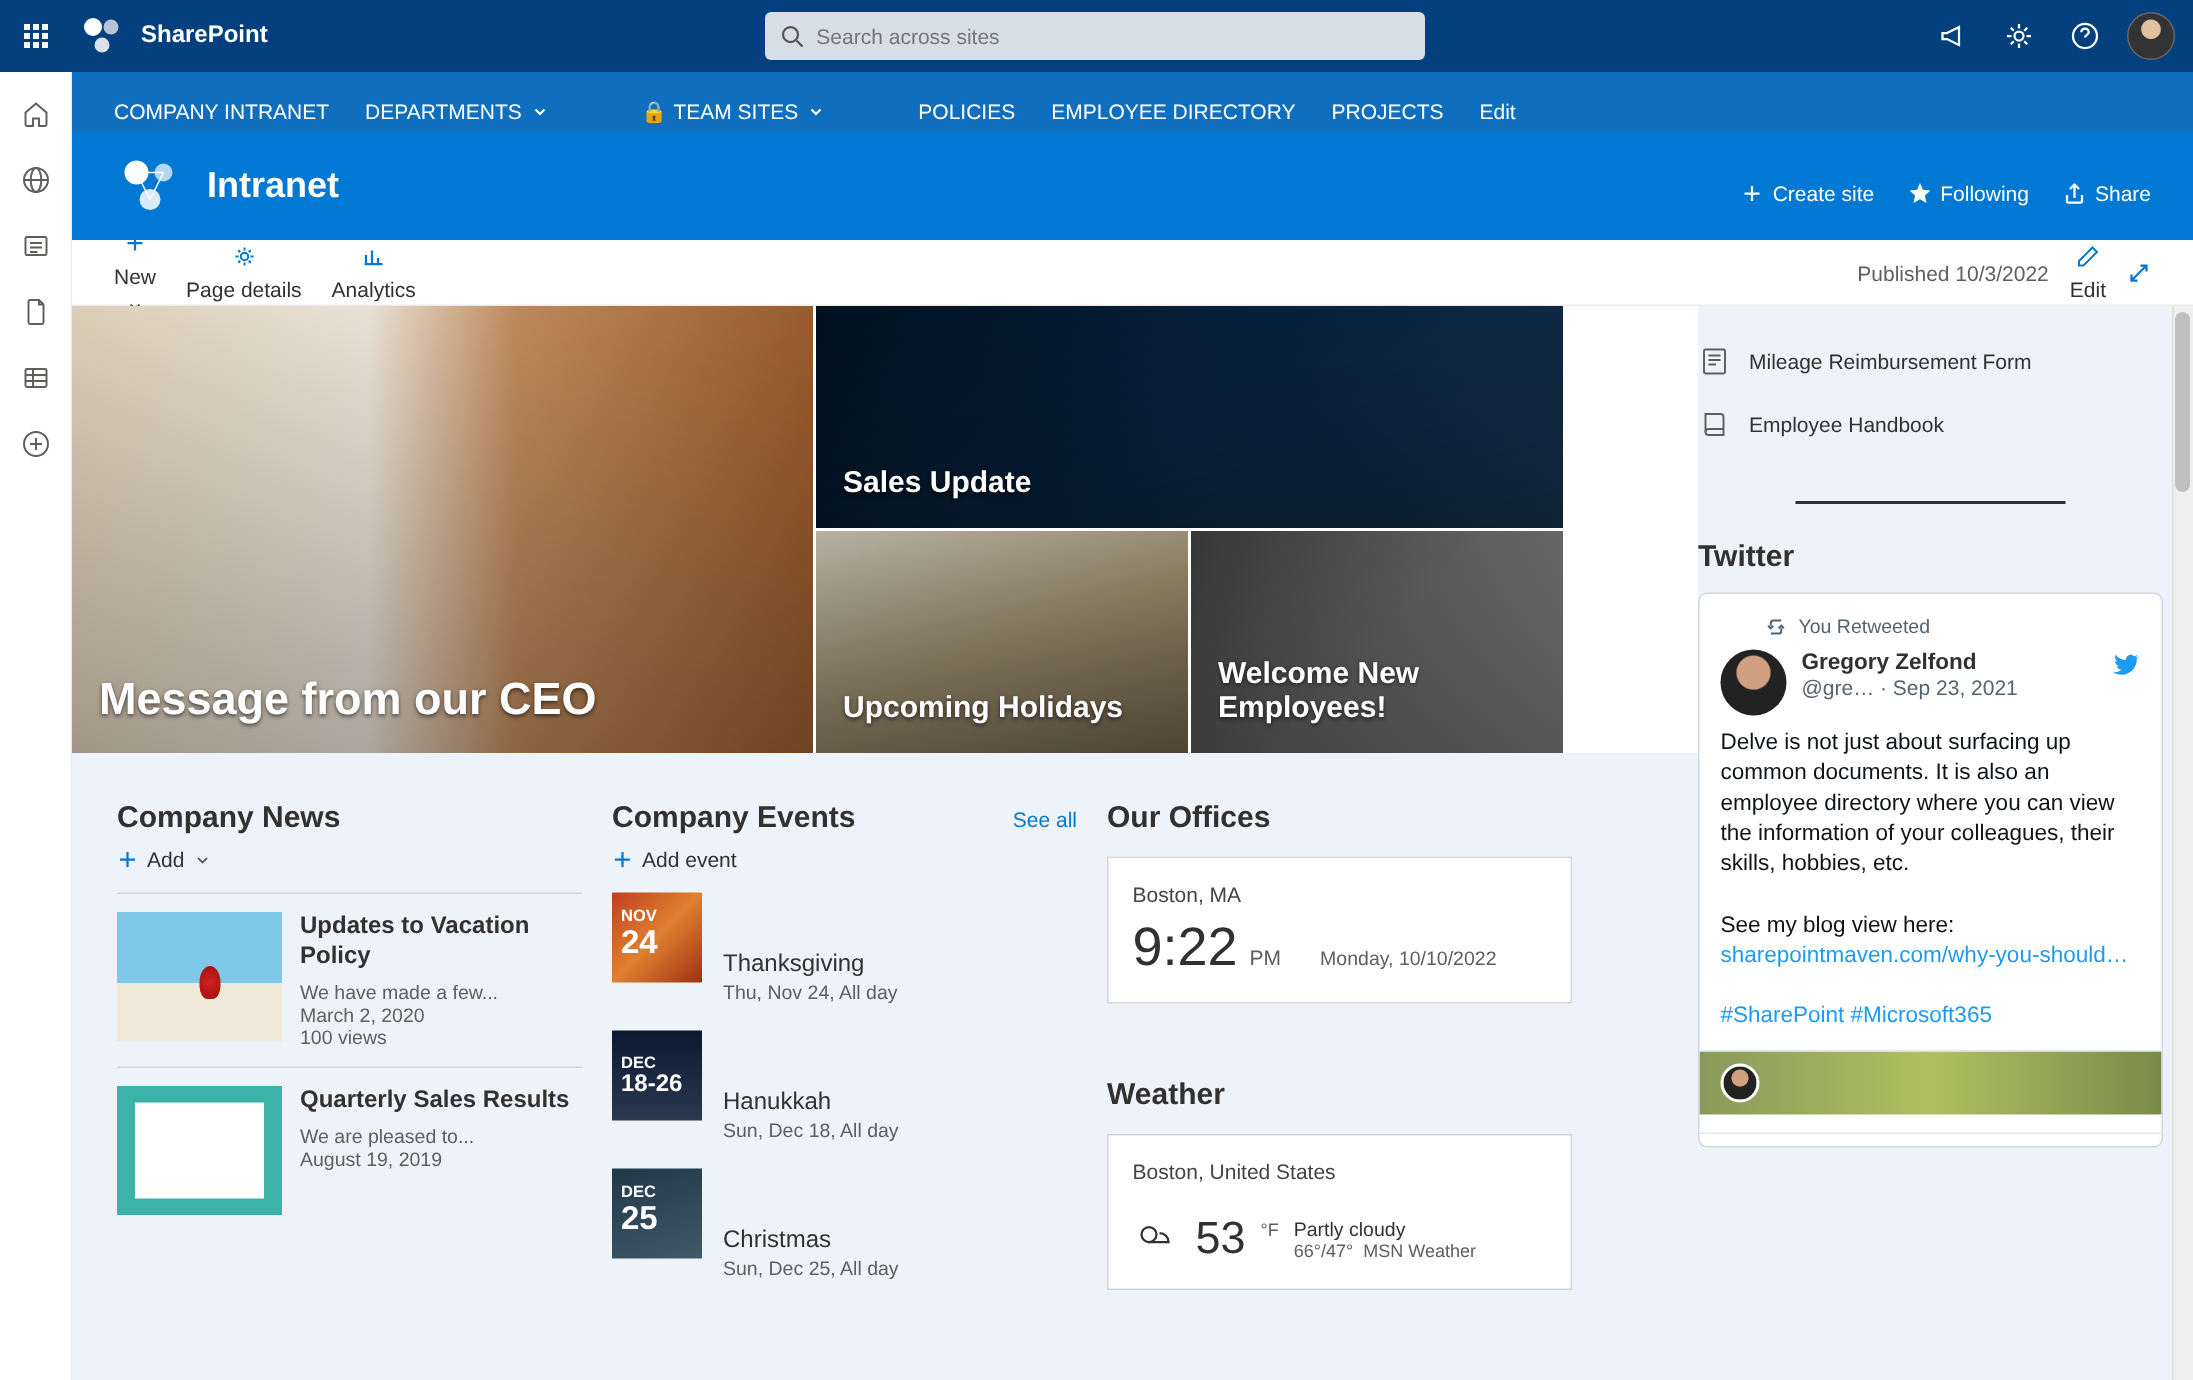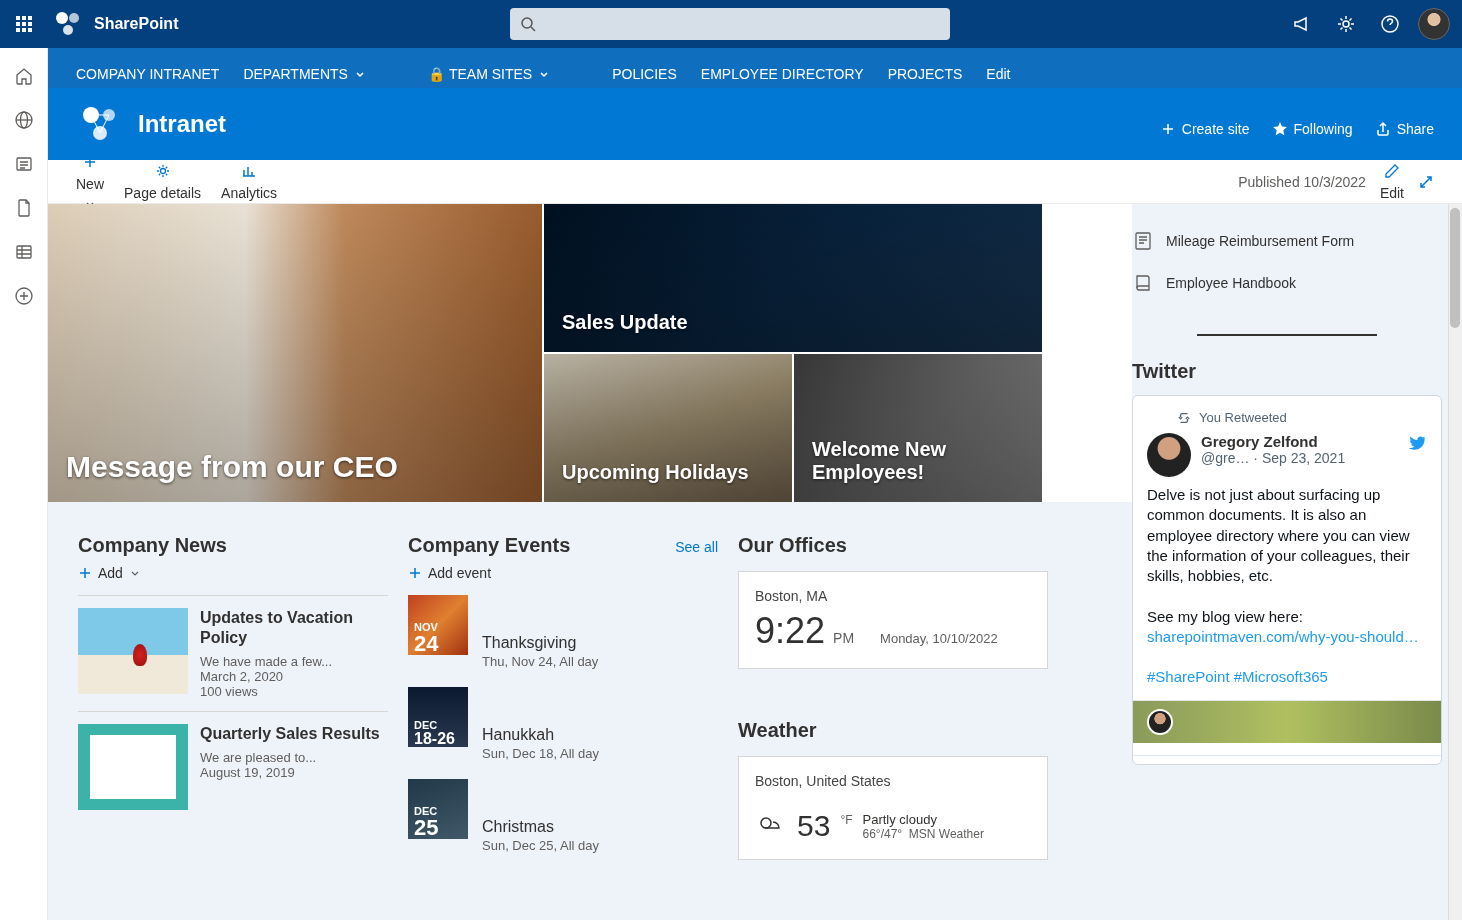--- a/index.html
+++ b/index.html
@@ -53,21 +53,21 @@
 .news-item { display: flex; gap: 12px; padding: 12px 0; border-top: 1px solid #d6d6d6; }
 .news-item:first-of-type { border-top: none; }
 .news-thumb { width: 110px; height: 86px; background: #3bb3a9; flex-shrink: 0; }
 .news-thumb.beach { background: linear-gradient(#7ec8e8 55%,#f0e8d8 55%); position: relative; }
 .news-thumb.beach::after { content:""; position:absolute; left:50%; top:42%; width:14px; height:22px; background:radial-gradient(circle,#d02020,#a01010); border-radius:50% 50% 40% 40%; }
 .news-thumb.chart { display:flex; align-items:center; justify-content:center; }
 .news-thumb.chart::after { content:""; width:86px; height:64px; background:#fff; }
 .news-text .t { font-size: 16px; font-weight: 600; line-height: 1.25; margin-bottom: 6px; }
 .news-text .d { font-size: 13px; color: #605e5c; }
 .event-item { display: flex; gap: 14px; margin-bottom: 18px; }
-.event-date { width: 60px; height: 60px; background: #333; color: #fff; display: flex; flex-direction: column; justify-content: flex-end; padding: 0 6px; font-weight: 600; position: relative; }
+.event-date { width: 60px; height: 60px; background: #333; color: #fff; display: flex; flex-direction: column; justify-content: flex-end; padding: 16px 6px; font-weight: 600; position: relative; }
 .event-date.thanks { background: linear-gradient(135deg,#c04020,#e08030,#a03010); }
 .event-date.hanu { background: linear-gradient(#0a1830,#2a3850); }
 .event-date.xmas { background: linear-gradient(160deg,#203848,#405868); }
 .event-month { font-size: 11px; line-height: 1; }
 .event-day { font-size: 22px; line-height: 1; }
 .event-text .t { font-size: 16px; font-weight: 400; margin-bottom: 2px; margin-top: 39px; }
 .event-text .d { font-size: 13px; color: #605e5c; }
 .office-box, .weather-box { border: 1px solid #d6d6d6; background: #fff; padding: 16px; margin-top: 14px; }
 .office-city { font-size: 14px; margin-bottom: 6px; color: #444; }
 .office-time { display: flex; align-items: baseline; gap: 8px; }
@@ -123,20 +123,21 @@
         <circle cx="16" cy="22" r="5" fill="#fff" opacity=".85"></circle>
       </svg>
     <span class="sp-logo-text">SharePoint</span>
   </div>
   <div class="search-wrap">
     <div class="search-box">
       <svg width="16" height="16" viewBox="0 0 16 16">
           <circle cx="7" cy="7" r="5" fill="none" stroke="#555" stroke-width="1.5"></circle>
           <line x1="11" y1="11" x2="15" y2="15" stroke="#555" stroke-width="1.5"></line>
         </svg>
+      <input placeholder="Search across sites" style="">
     </div>
   </div>
   <div class="suite-right">
     <div class="suite-icon">
         <svg width="20" height="20" viewBox="0 0 20 20" fill="none" stroke="#fff" stroke-width="1.5">
           <path d="M3 8v4h3l8 4V4l-8 4H3z"></path>
         </svg>
       </div>
     <div class="suite-icon">
         <svg width="20" height="20" viewBox="0 0 20 20" fill="none" stroke="#fff" stroke-width="1.5">

